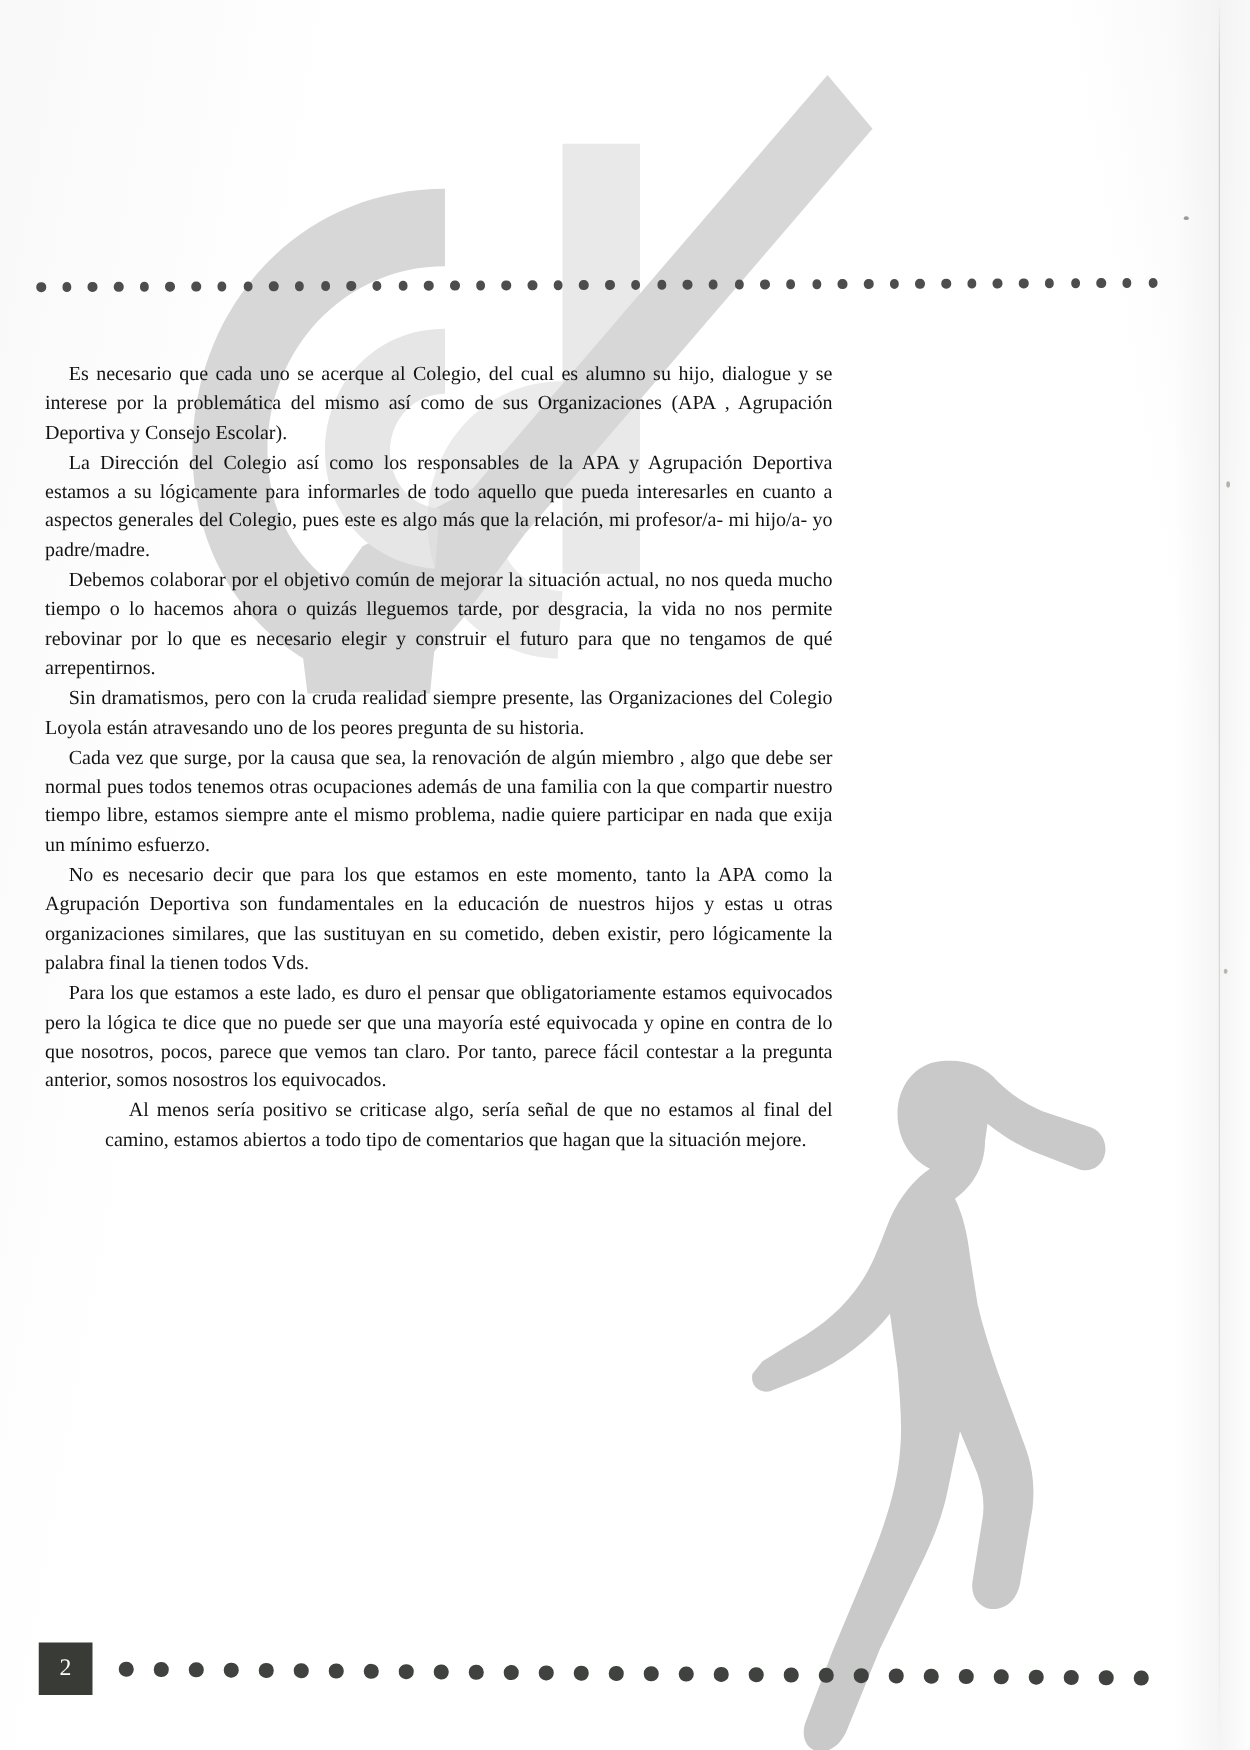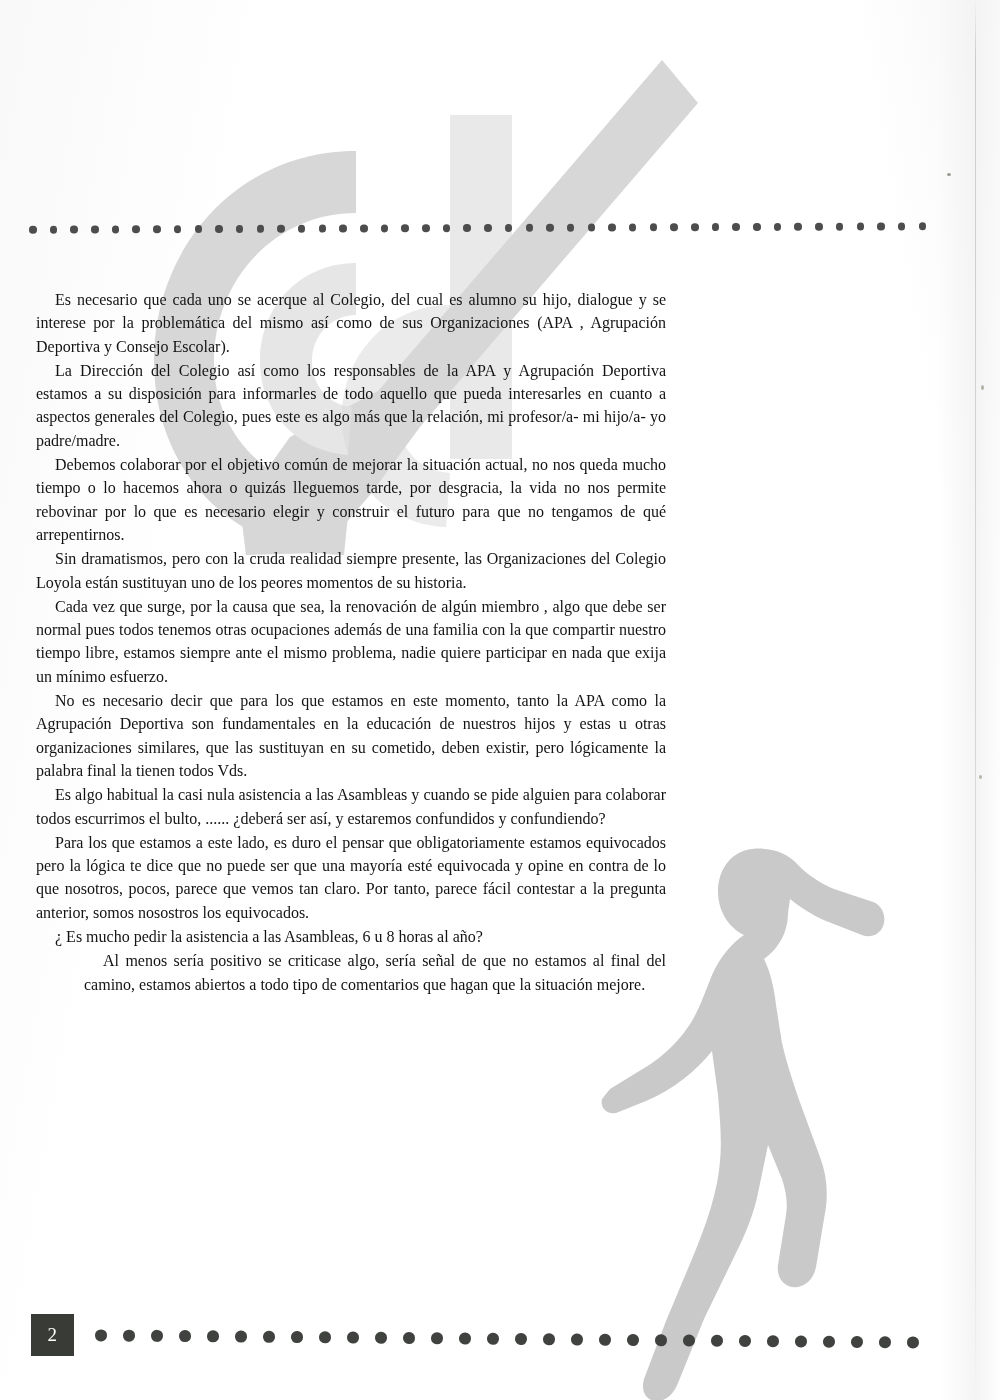--- a/index.html
+++ b/index.html
@@ -239,28 +239,26 @@
       <span class="dot"></span>
       <span class="dot"></span>
       <span class="dot"></span>
       <span class="dot"></span>
       <span class="dot"></span>
       <span class="dot"></span>
   </div>
 
   <div id="body-text">
     <p>Es necesario  que cada uno se acerque al Colegio, del cual es alumno su hijo, dialogue y se interese por la problemática del mismo así como de sus Organizaciones (APA , Agrupación Deportiva y Consejo Escolar).</p>
-    <p>La Dirección del Colegio así como los responsables de la APA y Agrupación Deportiva estamos a su disposición para informarles de todo aquello que pueda interesarles en cuanto a aspectos generales del Colegio, pues este es algo más que la relación, mi profesor/a- mi hijo/a- yo  padre/madre.</p>
+    <p>La Dirección del Colegio así como los responsables de la APA y Agrupación Deportiva estamos a su lógicamente para informarles de todo aquello que pueda interesarles en cuanto a aspectos generales del Colegio, pues este es algo más que la relación, mi profesor/a- mi hijo/a- yo  padre/madre.</p>
     <p>Debemos colaborar por el objetivo común de mejorar la situación actual, no nos queda mucho tiempo o lo hacemos ahora o quizás lleguemos  tarde,  por desgracia, la vida no nos permite rebovinar por lo que es necesario elegir y construir el futuro para que no tengamos de qué arrepentirnos.</p>
-    <p>Sin dramatismos, pero con la cruda realidad siempre presente, las Organizaciones del Colegio Loyola están sustituyan uno de los peores momentos de su historia.</p>
+    <p>Sin dramatismos, pero con la cruda realidad siempre presente, las Organizaciones del Colegio Loyola están atravesando uno de los peores pregunta de su historia.</p>
     <p>Cada vez que surge, por la causa que sea, la  renovación de algún miembro , algo que debe ser normal pues todos tenemos otras ocupaciones además de una familia con la que compartir nuestro tiempo libre, estamos siempre ante el mismo problema, nadie quiere participar en nada que exija un mínimo esfuerzo.</p>
     <p>No es necesario decir que para los que estamos en este momento, tanto la APA como la Agrupación Deportiva son fundamentales en la educación de nuestros hijos y estas u otras organizaciones similares, que las sustituyan en su cometido, deben existir,  pero lógicamente la palabra final la tienen todos Vds.</p>
-    <p>Es algo habitual la casi nula  asistencia   a las Asambleas y cuando se pide alguien para colaborar todos escurrimos el bulto, ...... ¿deberá ser así, y estaremos confundidos y confundiendo?</p>
     <p>Para los que estamos a este lado, es duro el pensar que obligatoriamente estamos equivocados pero la lógica te dice que no puede ser  que una mayoría esté equivocada y opine en  contra  de lo que nosotros, pocos,  parece que vemos tan claro.  Por tanto, parece fácil contestar a la pregunta anterior, somos nosostros los equivocados.</p>
-    <p>¿ Es mucho pedir la asistencia a las Asambleas, 6 u 8 horas al año?</p>
     <p class="tight">Al menos sería positivo se criticase algo, sería señal de que no estamos al final del camino, estamos abiertos a todo tipo de comentarios que hagan que la situación mejore.</p>
   </div>
 
   <div id="page-badge">2</div>
 
   <div id="rule-bottom" class="rule-dots">
     <span class="dot"></span>
       <span class="dot"></span>
       <span class="dot"></span>
       <span class="dot"></span>

